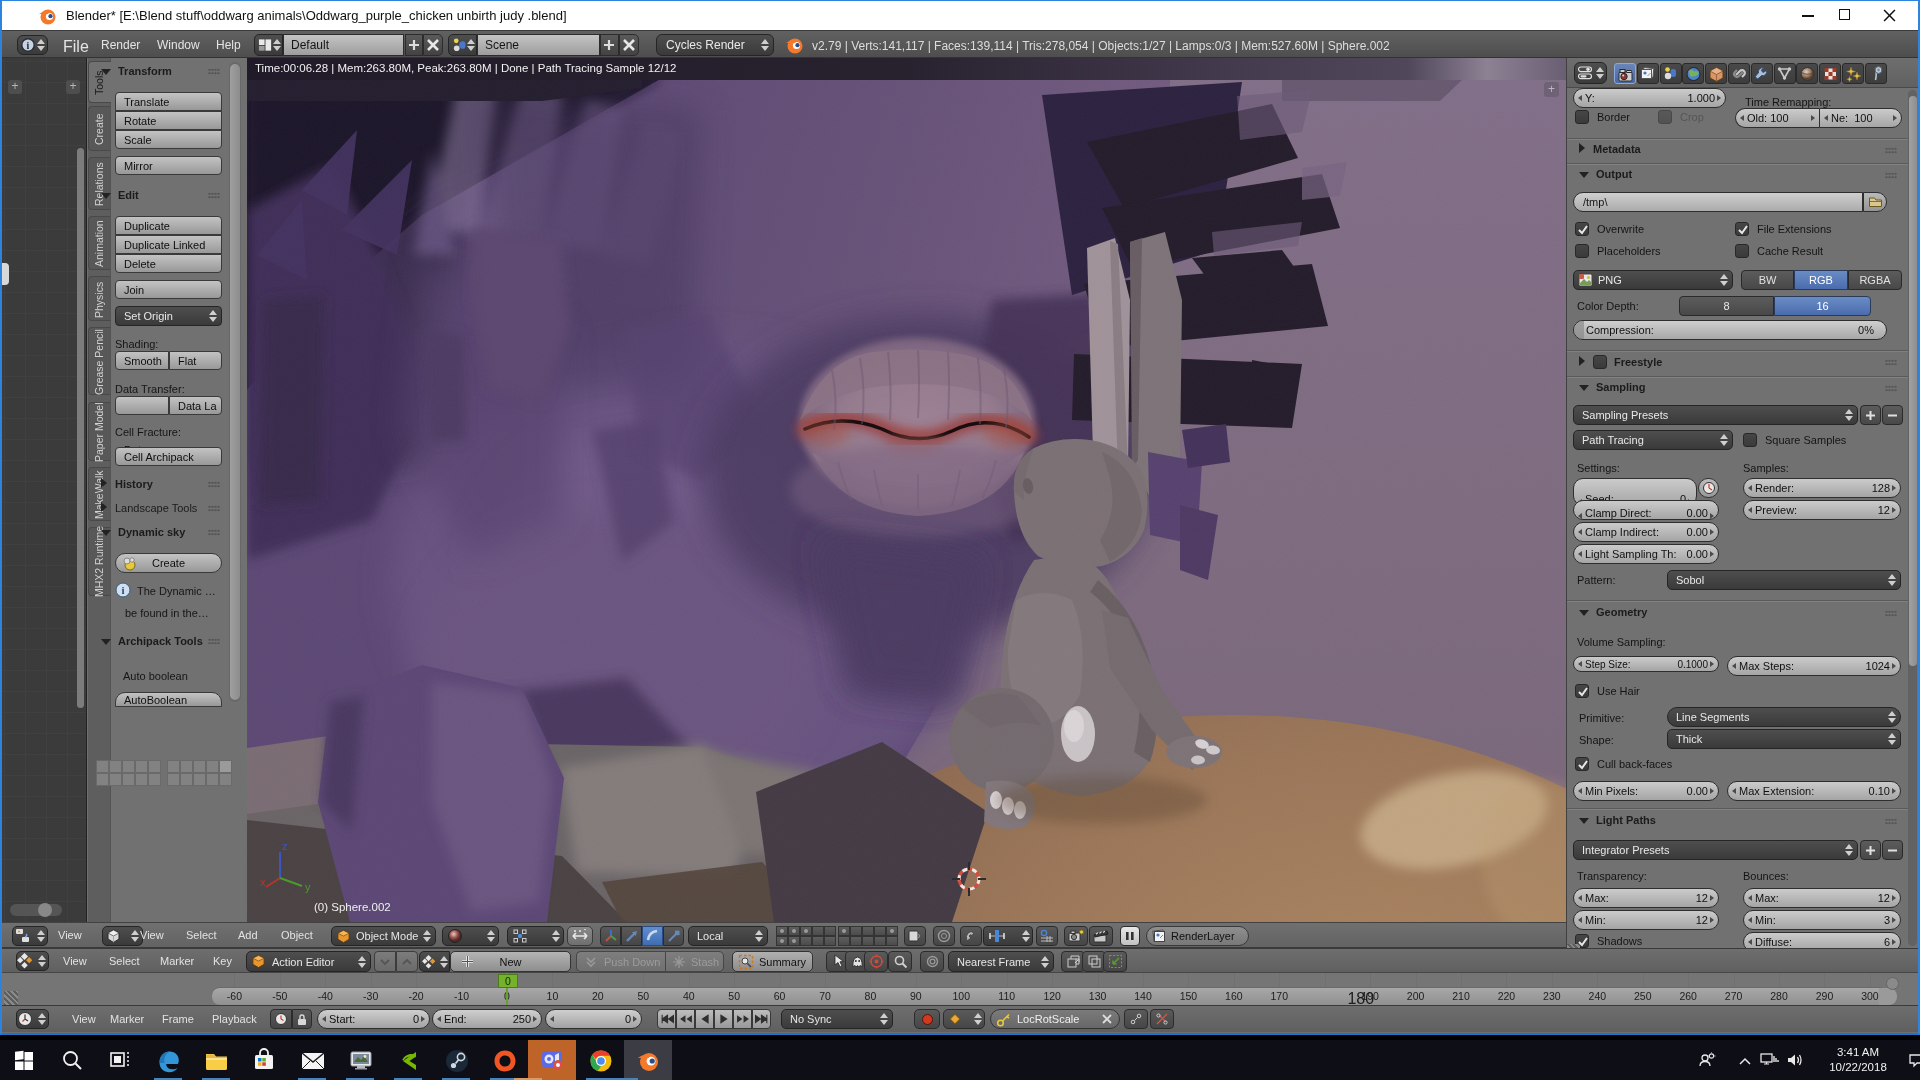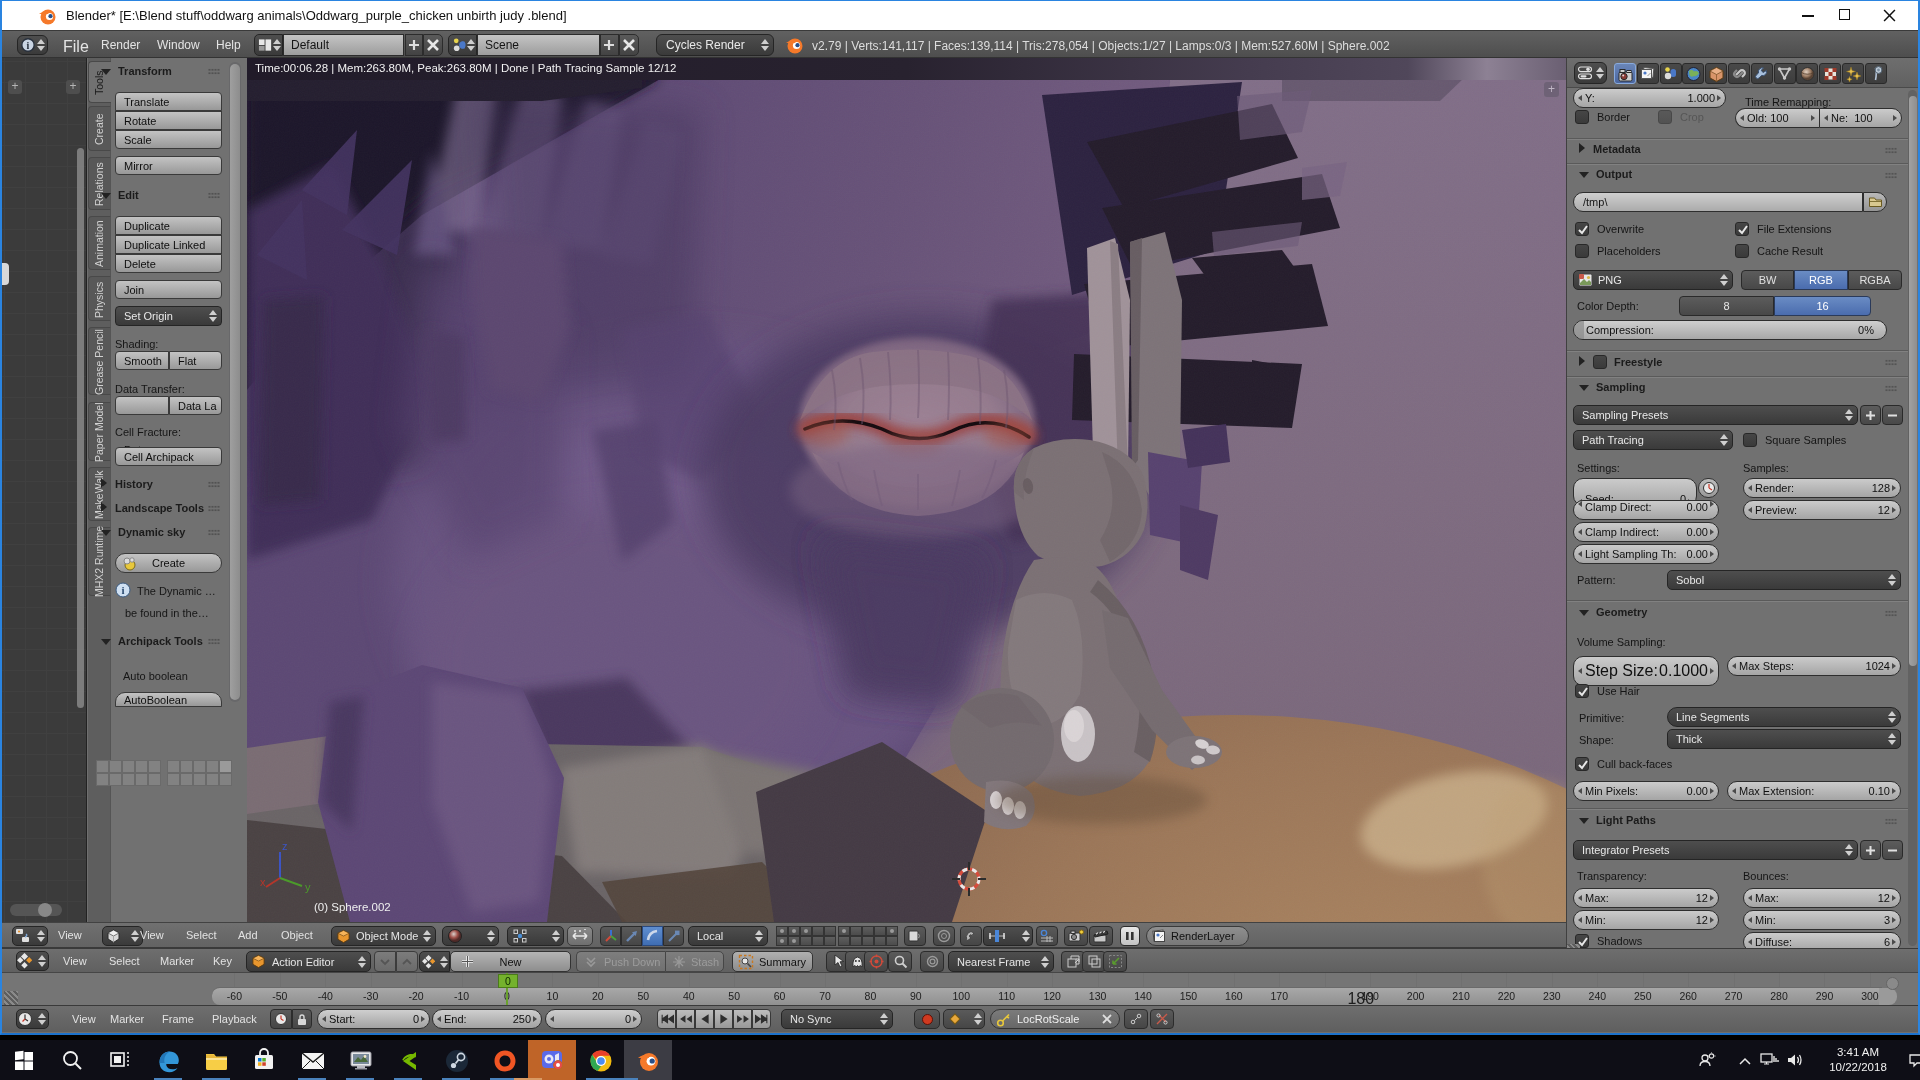--- a/index.html
+++ b/index.html
@@ -207,21 +207,21 @@
       </div>
       <div class="abs" style="left: 81px; top: 338px; width: 53px; height: 19px; background: linear-gradient(rgb(195, 195, 195), rgb(152, 152, 152)); border: 1px solid rgb(58, 58, 58); color: rgb(14, 14, 14); font-size: 11px; border-radius: 0px 4px 4px 0px;">
         <div class="abs" style="left: 8px; top: 2.5px;">Data La</div>
       </div>
       <div class="abs" style="left: 27px; top: 368px; color: rgb(22, 22, 22); font-size: 11px;">Cell Fracture:</div>
       <div class="abs" style="left: 27px; top: 389px; width: 107px; height: 19px; background: linear-gradient(rgb(195, 195, 195), rgb(152, 152, 152)); border: 1px solid rgb(58, 58, 58); color: rgb(14, 14, 14); font-size: 11px; border-radius: 4px;">
         <div class="abs" style="left: 8px; top: 2.5px;">Cell Archipack</div>
       </div>
       <div class="abs" style="left: 13px; top: 420px; color: rgb(27, 27, 27); font-size: 11px; font-weight: bold; white-space: nowrap;"><span class="tri-r"></span>History</div>
       <div class="abs" style="left: 120px; top: 423px; width: 12px; height: 7px; background-image: radial-gradient(circle, rgb(82, 82, 82) 1px, transparent 1.2px); background-size: 3px 3.5px;"></div>
-      <div class="abs" style="left: 13px; top: 444px; color: rgb(27, 27, 27); font-size: 11px; font-weight: bold; white-space: nowrap;"><span class="tri-r"></span>Landscape Tools</div>
+      <div class="abs" style="left: 13px; top: 444px; color: rgb(27, 27, 27); font-size: 11px; font-weight: normal; white-space: nowrap;"><span class="tri-r"></span>Landscape Tools</div>
       <div class="abs" style="left: 120px; top: 447px; width: 12px; height: 7px; background-image: radial-gradient(circle, rgb(82, 82, 82) 1px, transparent 1.2px); background-size: 3px 3.5px;"></div>
       <div class="abs" style="left: 13px; top: 468px; color: rgb(27, 27, 27); font-size: 11px; font-weight: bold; white-space: nowrap;"><span class="tri-d"></span>Dynamic sky</div>
       <div class="abs" style="left: 120px; top: 471px; width: 12px; height: 7px; background-image: radial-gradient(circle, rgb(82, 82, 82) 1px, transparent 1.2px); background-size: 3px 3.5px;"></div>
       <div class="abs" style="left: 27px; top: 495px; width: 107px; height: 20px; background: linear-gradient(rgb(195, 195, 195), rgb(152, 152, 152)); border: 1px solid rgb(58, 58, 58); color: rgb(14, 14, 14); font-size: 11px; border-radius: 10px;">
         <div class="abs" style="left: 36px; top: 3px;">Create</div>
         <div class="abs" style="left: 6px; top: 2px; width: 16px; height: 16px;"><svg width="16" height="16" viewBox="0 0 16 16">
             <circle cx="8" cy="9" r="5" fill="#e8c83c" stroke="#7a6a1a"></circle>
             <circle cx="5" cy="5" r="3" fill="#dcdcdc" stroke="#888"></circle>
             <circle cx="10" cy="4" r="2.2" fill="#dcdcdc" stroke="#888"></circle>
           </svg></div>
@@ -857,21 +857,21 @@
             <circle cx="7" cy="7" r="5.5" fill="#e8e8e8" stroke="#333"></circle>
             <path d="M7 7 V3 M7 7 L10 9" stroke="#c83a2a" stroke-width="1.2"></path>
           </svg>
         </div>
         <div class="abs" style="left: 176px; top: 390px; width: 158px; height: 20px; background: linear-gradient(rgb(203, 203, 203), rgb(165, 165, 165)); border: 1px solid rgb(46, 46, 46); border-radius: 10px; display: flex; align-items: center; color: rgb(16, 16, 16); font-size: 11px;">
           <div class="arrL"></div>
           <span>Render:</span>
           <span style="margin-left:auto">128</span>
           <div class="arrR" style="margin-left:2px"></div>
         </div>
-        <div class="abs" style="left: 6px; top: 412px; width: 146px; height: 20px; background: linear-gradient(rgb(203, 203, 203), rgb(165, 165, 165)); border: 1px solid rgb(46, 46, 46); border-radius: 10px; display: flex; align-items: flex-start; color: rgb(16, 16, 16); font-size: 11px;">
+        <div class="abs" style="left: 6px; top: 412px; width: 146px; height: 20px; background: linear-gradient(rgb(203, 203, 203), rgb(165, 165, 165)); border: 1px solid rgb(46, 46, 46); border-radius: 10px; display: flex; align-items: flex-end; color: rgb(16, 16, 16); font-size: 11px;">
           <div class="arrL"></div>
           <span>Clamp Direct:</span>
           <span style="margin-left:auto">0.00</span>
           <div class="arrR" style="margin-left:2px"></div>
         </div>
         <div class="abs" style="left: 176px; top: 412px; width: 158px; height: 20px; background: linear-gradient(rgb(203, 203, 203), rgb(165, 165, 165)); border: 1px solid rgb(46, 46, 46); border-radius: 10px; display: flex; align-items: center; color: rgb(16, 16, 16); font-size: 11px;">
           <div class="arrL"></div>
           <span>Preview:</span>
           <span style="margin-left:auto">12</span>
           <div class="arrR" style="margin-left:2px"></div>
@@ -890,21 +890,21 @@
         </div>
         <div class="abs" style="left: 10px; top: 486px; color: rgb(21, 21, 21); font-size: 11px; white-space: nowrap;">Pattern:</div>
         <div class="abs" style="left: 100px; top: 482px; width: 234px; height: 20px; background: linear-gradient(rgb(78, 78, 78), rgb(58, 58, 58)); border: 1px solid rgb(37, 37, 37); border-radius: 5px; display: flex; align-items: center; color: rgb(232, 232, 232); font-size: 11px;">
           <span style="margin-left:8px">Sobol</span>
           <div class="updn"></div>
         </div>
         <div class="abs" style="left: 0px; top: 512px; width: 341px; height: 1px; background: rgb(90, 90, 90); box-shadow: rgb(129, 129, 129) 0px 1px 0px;"></div>
         <div class="abs" style="left: 12px; top: 518px; color: rgb(27, 27, 27); font-size: 11px; font-weight: bold; white-space: nowrap;"><span class="tri-d"></span>Geometry</div>
         <div class="abs" style="left: 318px; top: 522px; width: 12px; height: 7px; background-image: radial-gradient(circle, rgb(84, 84, 84) 1px, transparent 1.2px); background-size: 3px 3.5px;"></div>
         <div class="abs" style="left: 10px; top: 548px; color: rgb(21, 21, 21); font-size: 11px; white-space: nowrap;">Volume Sampling:</div>
-        <div class="abs" style="left: 6px; top: 568px; width: 146px; height: 30px; background: linear-gradient(rgb(203, 203, 203), rgb(165, 165, 165)); border: 1px solid rgb(46, 46, 46); border-radius: 10px; display: flex; align-items: center; color: rgb(16, 16, 16); font-size: 16px;">
+        <div class="abs" style="left: 6px; top: 568px; width: 146px; height: 16px; background: linear-gradient(rgb(203, 203, 203), rgb(165, 165, 165)); border: 1px solid rgb(46, 46, 46); border-radius: 10px; display: flex; align-items: center; color: rgb(16, 16, 16); font-size: 10px;">
           <div class="arrL"></div>
           <span>Step Size:</span>
           <span style="margin-left:auto">0.1000</span>
           <div class="arrR" style="margin-left:2px"></div>
         </div>
         <div class="abs" style="left: 160px; top: 568px; width: 174px; height: 20px; background: linear-gradient(rgb(203, 203, 203), rgb(165, 165, 165)); border: 1px solid rgb(46, 46, 46); border-radius: 10px; display: flex; align-items: center; color: rgb(16, 16, 16); font-size: 11px;">
           <div class="arrL"></div>
           <span>Max Steps:</span>
           <span style="margin-left:auto">1024</span>
           <div class="arrR" style="margin-left:2px"></div>

